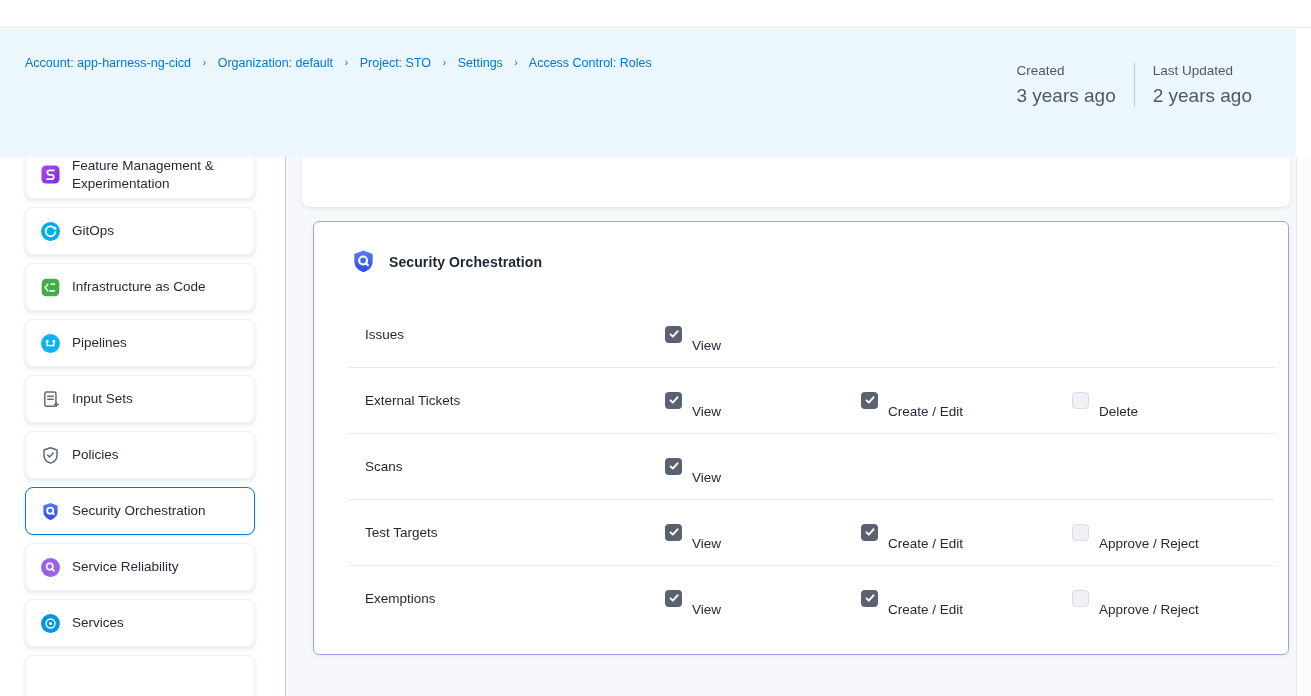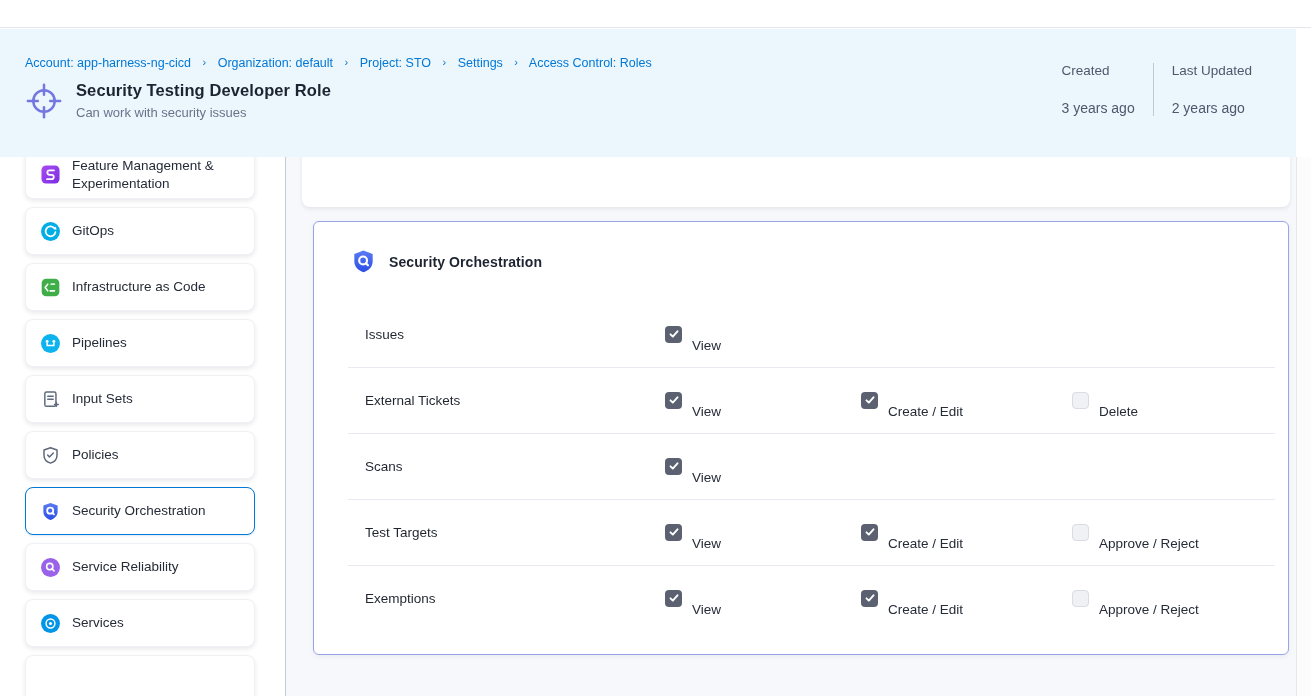--- a/index.html
+++ b/index.html
@@ -20,22 +20,22 @@
   .breadcrumb{font-size:12.5px;color:var(--link);white-space:nowrap;}
   .crumb{cursor:pointer;}
   .crumb-sep{margin:0 8px;font-size:11px;display:inline-block;transform:translateY(-1px);}
   .title-row{display:flex;align-items:center;margin-top:11px;}
   .crosshair{width:38px;height:38px;flex:none;margin-right:13px;display:flex;align-items:center;justify-content:center;}
   .title{font-size:16.5px;font-weight:700;color:#1d2431;letter-spacing:.1px;}
   .subtitle{font-size:13px;color:#68748a;margin-top:5px;}
   .meta{position:absolute;top:34px;right:44px;display:flex;color:#4e586c;}
   .meta-col{padding-right:18px;}
   .meta-col.divided{border-left:1px solid #c2c8d6;padding-left:18px;padding-right:0;}
-  .meta-label{font-size:13.5px;margin-bottom:22px;}
-  .meta-value{font-size:14px;}
+  .meta-label{font-size:13.5px;margin-bottom:7px;}
+  .meta-value{font-size:19px;text-align:right;}
   
   .content{position:absolute;top:157px;left:0;right:0;bottom:0;display:flex;}
   .sidebar{width:286px;background:#fff;border-right:1px solid #c6cbd6;
     padding-left:25px;overflow:hidden;flex:none;}
   .side-card{width:230px;min-height:48px;background:#fff;border:1px solid #eff1f4;
     border-radius:8px;box-shadow:0 2px 4px rgba(96,97,112,.14);display:flex;
     align-items:center;padding:6px 10px 6px 13px;margin-bottom:8px;cursor:pointer;}
   .side-card.first{margin-top:-7px;}
   .side-card.selected{border:1px solid var(--accent);box-shadow:0 1px 2px rgba(2,120,213,.15);}
   .side-icon{width:22px;height:22px;flex:none;margin-right:11px;display:flex;
@@ -77,37 +77,20 @@
     <span class="crumb">Account: app-harness-ng-cicd</span>
     <span class="crumb-sep">›</span>
     <span class="crumb">Organization: default</span>
     <span class="crumb-sep">›</span>
     <span class="crumb">Project: STO</span>
     <span class="crumb-sep">›</span>
     <span class="crumb">Settings</span>
     <span class="crumb-sep">›</span>
     <span class="crumb">Access Control: Roles</span>
   </div>
-  <div class="title-row">
-    <span class="crosshair">
-      <svg width="38" height="38" viewBox="0 0 40 40">
-        <g stroke="var(--crosshair)" stroke-width="2.6" stroke-linecap="round" fill="none">
-          <circle cx="20" cy="20" r="11.3"></circle>
-          <line x1="20" y1="3" x2="20" y2="13.5"></line>
-          <line x1="20" y1="26.5" x2="20" y2="37"></line>
-          <line x1="3" y1="20" x2="13.5" y2="20"></line>
-          <line x1="26.5" y1="20" x2="37" y2="20"></line>
-        </g>
-      </svg>
-    </span>
-    <div>
-      <div class="title">Security Testing Developer Role</div>
-      <div class="subtitle">Can work with security issues</div>
-    </div>
-  </div>
   <div class="meta">
     <div class="meta-col">
       <div class="meta-label">Created</div>
       <div class="meta-value">3 years ago</div>
     </div>
     <div class="meta-col divided">
       <div class="meta-label">Last Updated</div>
       <div class="meta-value">2 years ago</div>
     </div>
   </div>

